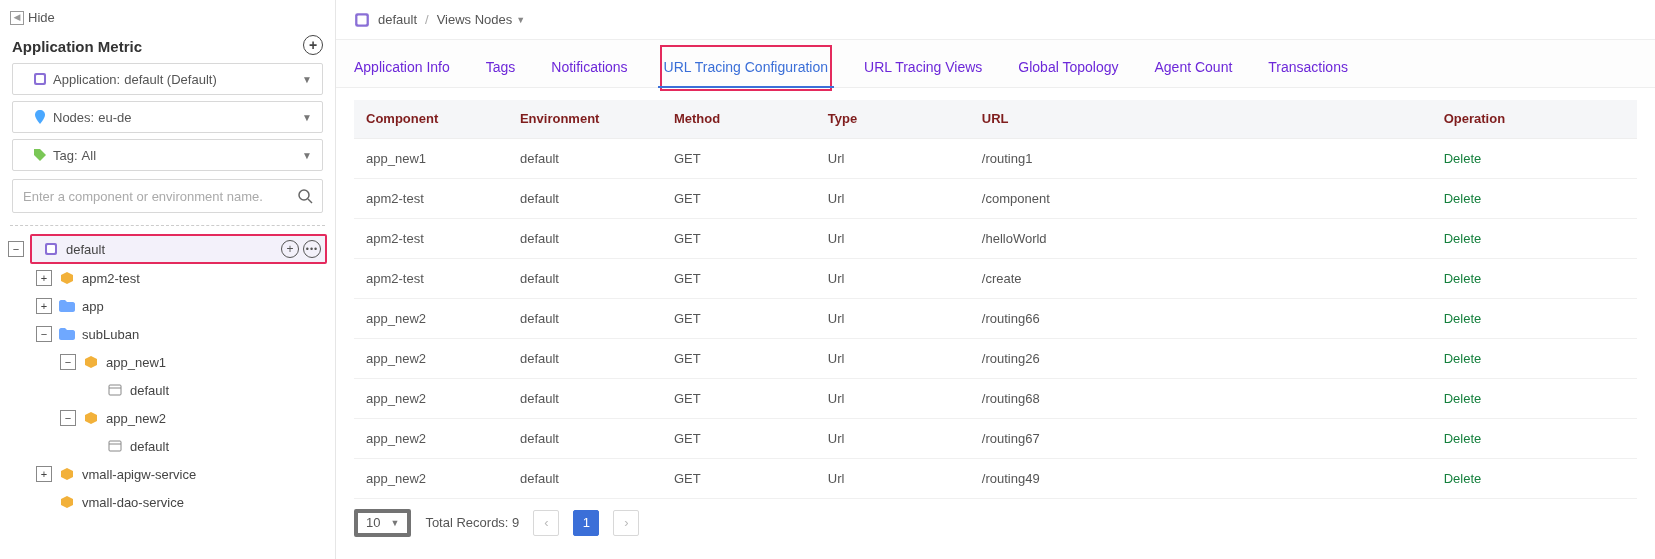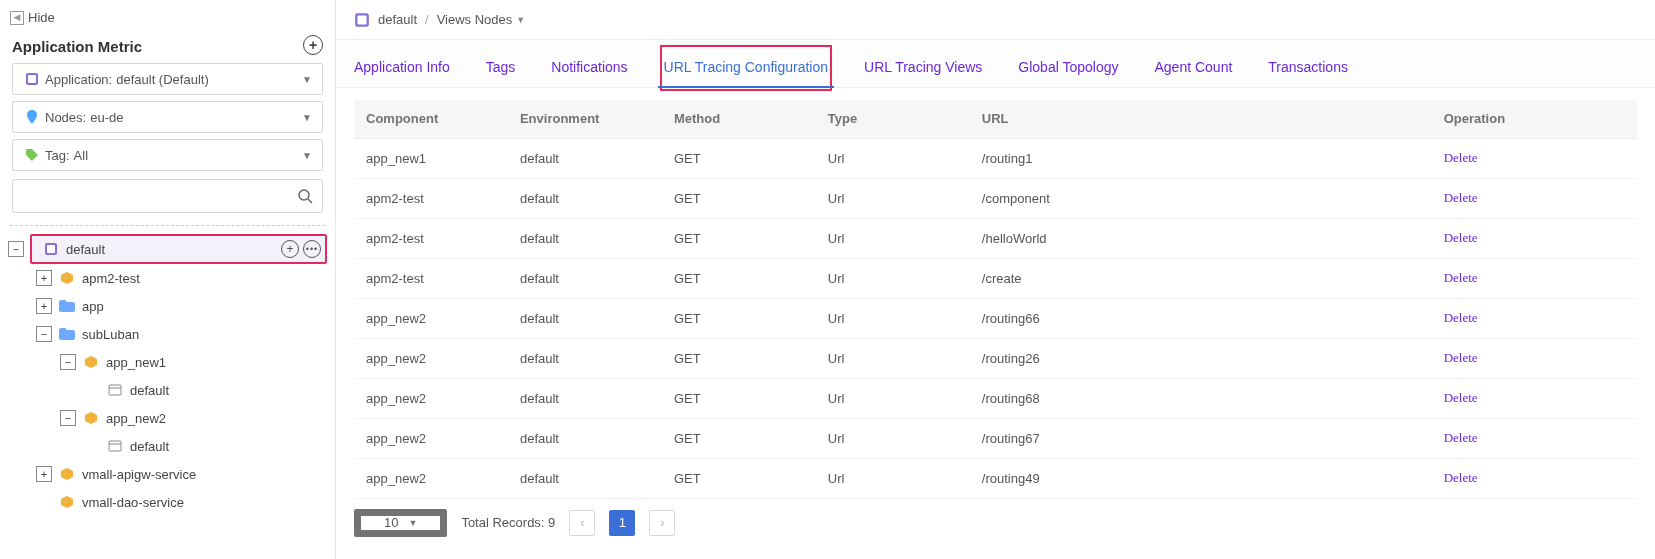--- a/index.html
+++ b/index.html
@@ -3,21 +3,21 @@
 <meta charset="utf-8">
 <style>
 * { box-sizing: border-box; margin: 0; padding: 0; font-family: -apple-system, BlinkMacSystemFont, "Segoe UI", Helvetica, Arial, sans-serif; }
 body { width: 1655px; height: 559px; display: flex; color: #333; font-size: 13px; background: #fff; }
 .sidebar { width: 336px; border-right: 1px solid #e6e6e6; display:flex; flex-direction:column; }
 .hide-btn { display:flex; align-items:center; gap:4px; padding: 10px 10px 6px 10px; color:#555; cursor:pointer; }
 .hide-icon { width:14px; height:14px; border:1px solid #999; display:inline-flex; align-items:center; justify-content:center; font-size:9px; color:#999; line-height:1; }
 .app-metric-header { display:flex; justify-content:space-between; align-items:flex-end; padding: 4px 12px 8px; font-weight:600; font-size:15px; color:#333;}
 .add-circle { width:20px; height:20px; border:1.5px solid #444; border-radius:50%; display:inline-flex; align-items:center; justify-content:center; font-size:14px; font-weight:700; cursor:pointer; color:#444; }
 .selects { padding: 0 12px; display:flex; flex-direction:column; gap:6px; }
-.select-box { position:relative; border:1px solid #d8d8d8; border-radius:2px; height:32px; display:flex; align-items:center; padding:0 10px; cursor:pointer; color:#555; background:#fff; }
+.select-box { position:relative; border:1px solid #d8d8d8; border-radius:2px; height:32px; display:flex; align-items:center; padding:0 18px; cursor:pointer; color:#555; background:#fff; }
 .select-box .icon-slot { width:18px; display:inline-flex; justify-content:center; }
 .select-box .label { margin-left:4px; }
 .select-box .value { margin-left:4px; }
 .select-box .caret { position:absolute; right:10px; font-size:10px; color:#777; }
 .search-box { position:relative; border:1px solid #d8d8d8; border-radius:2px; height:34px; margin:8px 12px 0; display:flex; align-items:center; padding:0 34px 0 10px; }
 .search-box input { border:none; outline:none; width:100%; font-size:13px; color:#555; }
 .search-box input::placeholder { color:#aaa; }
 .search-box .mag { position:absolute; right:8px; top:7px; color:#666; }
 .dash-sep { margin: 12px 10px 8px; border:none; border-top:1px dashed #ccc; }
 .tree { padding: 0 8px 16px; overflow:auto; flex:1; }
@@ -40,25 +40,25 @@
 .bc-sep { color:#aaa; }
 .bc-more { display:inline-flex; align-items:center; gap:4px; cursor:pointer; }
 .bc-more .caret-d { font-size:9px; color:#888; }
 .tabs { height:48px; display:flex; align-items:flex-end; gap:36px; padding:0 18px; border-bottom:1px solid #eee; background:#fdfdfd; }
 .tab { padding: 10px 0 12px; color:#6d28d9; cursor:pointer; font-size:14px; white-space:nowrap; }
 .tab.active { color:#3b6fd8; position:relative; }
 .tab.active::after { content:""; position:absolute; left:-6px; right:-6px; bottom:-1px; height:2px; background:#3b6fd8; }
 .tab.highlight { outline:2px solid #e42a5d; outline-offset:2px; }
 .table-wrap { padding: 12px 18px 8px; flex:1; display:flex; flex-direction:column; }
 table { width:100%; border-collapse:collapse; }
-thead th { text-align:left; font-weight:600; color:#737373; font-size:13px; background:#f5f6f8; height:38px; padding:0 12px; border-bottom:1px solid #eee; }
+thead th { text-align:left; font-weight:600; color:#7f1d1d; font-size:13px; background:#f5f6f8; height:38px; padding:0 12px; border-bottom:1px solid #eee; }
 tbody td { height:40px; padding:0 12px; border-bottom:1px solid #f0f0f0; color:#555; font-size:13px; }
-.op-link { color:#6d28d9; cursor:pointer;font-family:Liberation Serif, serif; }
+.op-link { color:#15803d; cursor:pointer; }
 .pager { display:flex; align-items:center; gap:14px; padding: 10px 0 0 0; color:#555; font-size:13px; }
-.page-size { border:7px solid #737373; border-radius:2px; height:28px; display:inline-flex; align-items:center; padding:0 23px; gap:10px; cursor:pointer; }
+.page-size { border:4px solid #737373; border-radius:2px; height:28px; display:inline-flex; align-items:center; padding:0 8px; gap:10px; cursor:pointer; }
 .page-size .caret { font-size:9px; color:#777; }
 .page-btn { width:26px; height:26px; border:1px solid #d8d8d8; display:inline-flex; align-items:center; justify-content:center; cursor:default; color:#bbb; border-radius:2px;}
 .page-btn.active { background:#3b6fd8; border-color:#3b6fd8; color:#fff; cursor:pointer; }
 .page-btn.nav { color:#bbb; }
 .icon-app { color:#8a6fd6; font-size:14px; }
 .icon-pin { color:#4aa8ff; }
 .icon-tag { color:#7ac756; }
 .icon-cube { color:#f2b13a; }
 .icon-folder { color:#6fa8ff; }
 .icon-env { color:#888; }
@@ -103,20 +103,21 @@
         <svg width="14" height="14" viewBox="0 0 14 14">
             <path d="M1 1h6l6 6-6 6-6-6z" fill="#7ac756"></path>
           </svg>
       </span>
       <span class="label">Tag:</span>
       <span class="value">All</span>
       <span class="caret">▼</span>
     </div>
   </div>
   <div class="search-box">
+    <input type="text" placeholder="Enter a component or environment name." style="">
     <span class="mag">
       <svg width="18" height="18" viewBox="0 0 18 18">
           <circle cx="8" cy="8" r="5" fill="none" stroke="#666" stroke-width="1.5"></circle>
           <line x1="12" y1="12" x2="16" y2="16" stroke="#666" stroke-width="1.5"></line>
         </svg>
     </span>
   </div>
   <hr class="dash-sep">
   <div class="tree">
 

